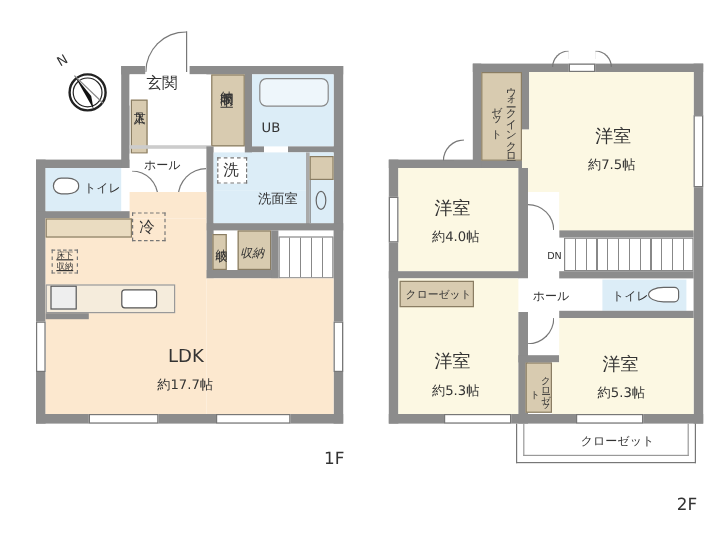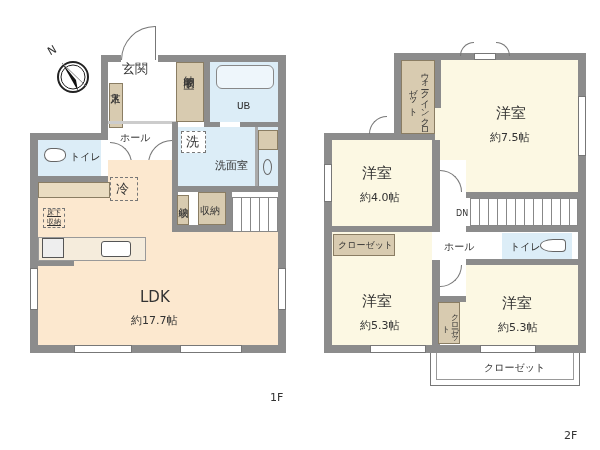--- a/index.html
+++ b/index.html
@@ -16,21 +16,21 @@
   .room-name { font-size:15px; }
   .room-area { font-size:11px; }
   .small { font-size:10px; }
   .tiny { font-size:8px; }
   .vtext { writing-mode:vertical-rl; text-orientation:upright; letter-spacing:-1px; line-height:1; }
   .window { position:absolute; background:#fff; border:1px solid #777; box-sizing:border-box; }
   .dotted { border:1px dashed #777; }
   .door-arc { position:absolute; border:1px solid #777; box-sizing:border-box; }
   .stair { position:absolute; background:#fff; border:1px solid #888; box-sizing:border-box;
     background-image:repeating-linear-gradient(90deg, transparent 0, transparent 8px, #888 8px, #888 9px); }
-  .floor-label { position:absolute; font-size:11px; color:#333;margin-top:16px; }
+  .floor-label { position:absolute; font-size:14px; color:#333; }
 </style>
 </head>
 <body>
 
 <div class="abs" style="left:44px; top:44px; width:50px; height:62px;">
   <span class="abs" style="left:4px; top:0px; font-size:11px; transform:rotate(-30deg);">N</span>
   <svg class="abs" style="left:12px; top:16px;" width="34" height="34" viewBox="0 0 34 34">
     <circle cx="17" cy="17" r="15" fill="none" stroke="#222" stroke-width="2"></circle>
     <circle cx="17" cy="17" r="12" fill="none" stroke="#222" stroke-width="1"></circle>
     <polygon points="6,3 20,20 22,31" fill="#111"></polygon>
@@ -55,21 +55,21 @@
 
   <div class="room floor-storage" style="left:109px; top:83px; width:14px; height:45px;"></div>
   <span class="lbl tiny vtext" style="left:110px; top:87px; font-size:10px;">下足入</span>
 
   <div class="room floor-storage" style="left:176px; top:62px; width:28px; height:60px;"></div>
   <span class="lbl vtext" style="left:183px; top:70px; font-size:11px;">土間収納</span>
 
   <div class="wall" style="left:204px; top:60px; width:6px; height:68px;"></div>
   <div class="room floor-blue" style="left:210px; top:62px; width:68px; height:60px;"></div>
   <div class="abs" style="left:216px; top:65px; width:58px; height:24px; border:1px solid #888; border-radius:6px; background:#eef6fb;"></div>
-  <span class="lbl small" style="left:237px; top:100px; font-size:11px;font-family:Liberation Mono, monospace;">UB</span>
+  <span class="lbl small" style="left:218px; top:100px; font-size:11px;">UB</span>
   <div class="wall" style="left:210px; top:122px; width:10px; height:5px;"></div>
   <div class="wall" style="left:240px; top:122px; width:44px; height:5px;"></div>
 
   <div class="room floor-white" style="left:108px; top:128px; width:64px; height:32px;"></div>
   <div class="wall" style="left:108px; top:121px; width:68px; height:3px; background:#ccc;"></div>
   <span class="lbl small" style="left:120px; top:131px;">ホール</span>
   <div class="door-arc" style="left:110px; top:142px; width:22px; height:22px; border-radius:0 22px 0 0; border-left:none; border-bottom:none;"></div>
   <div class="door-arc" style="left:148px; top:140px; width:24px; height:24px; border-radius:24px 0 0 0; border-right:none; border-bottom:none;"></div>
 
   <div class="room floor-blue" style="left:38px; top:140px; width:63px; height:36px;"></div>
@@ -85,21 +85,21 @@
   <span class="lbl small" style="left:215px; top:158px; font-size:11px;">洗面室</span>
   <div class="wall" style="left:255px; top:127px; width:3px; height:60px; background:#aaa;"></div>
   <div class="room floor-storage" style="left:258px; top:130px; width:20px; height:20px;"></div>
   <div class="room floor-blue" style="left:258px; top:150px; width:20px; height:36px; border-left:1px solid #888;"></div>
   <div class="abs" style="left:263px; top:159px; width:9px; height:16px; border:1px solid #666; border-radius:50%;"></div>
   <div class="wall" style="left:172px; top:186px; width:114px; height:6px;"></div>
 
   <div class="room floor-storage" style="left:177px; top:195px; width:12px; height:30px;"></div>
   <span class="lbl vtext" style="left:178px; top:200px; font-size:10px;">収納</span>
   <div class="room floor-storage" style="left:198px; top:192px; width:28px; height:33px;"></div>
-  <span class="lbl small" style="left:200px; top:204px;">収納</span>
+  <span class="lbl small" style="left:200px; top:204px;font-style:italic;">収納</span>
   <div class="wall" style="left:172px; top:225px; width:62px; height:7px;"></div>
   <div class="wall" style="left:226px; top:192px; width:6px; height:40px;"></div>
 
   <div class="stair" style="left:232px; top:197px; width:46px; height:35px;"></div>
   <span class="lbl tiny" style="left:256px; top:238px; font-size:8px;">UP</span>
 
   <div class="room floor-wood" style="left:38px; top:182px; width:134px; height:163px;"></div>
   <div class="room floor-wood" style="left:172px; top:232px; width:106px; height:113px;"></div>
   <div class="room floor-wood" style="left:108px; top:160px; width:64px; height:22px;"></div>
 

